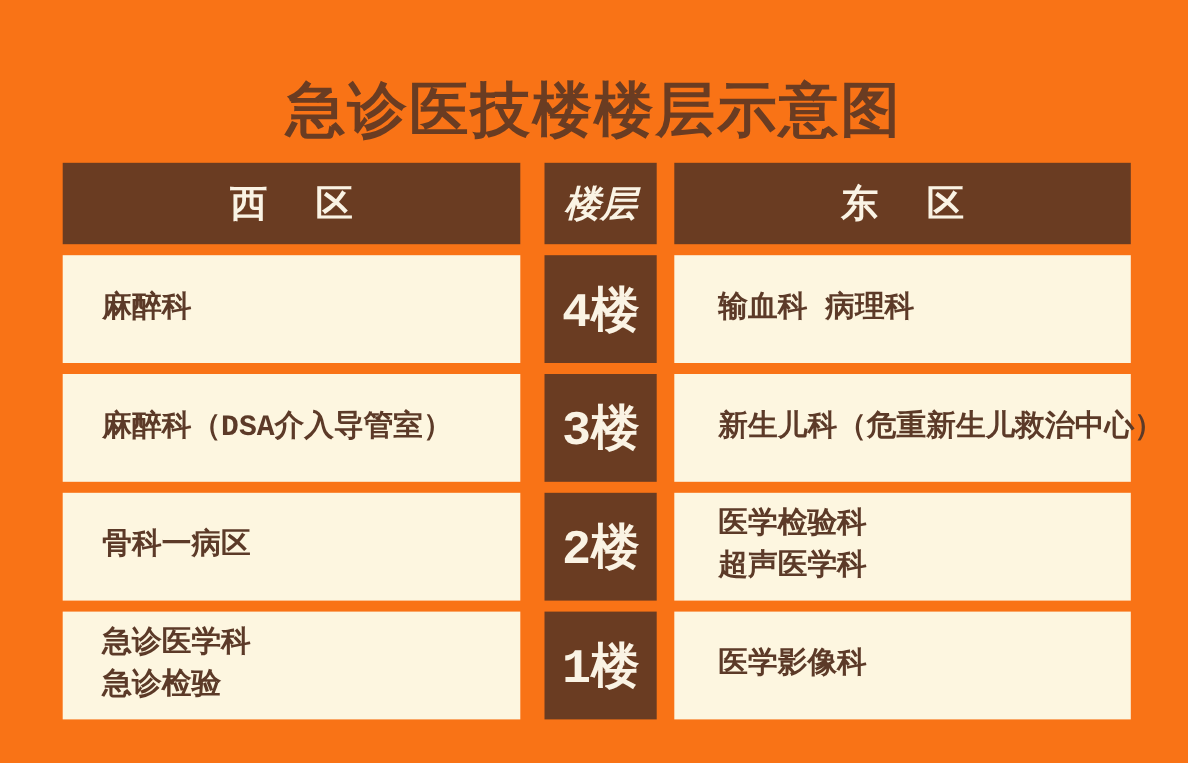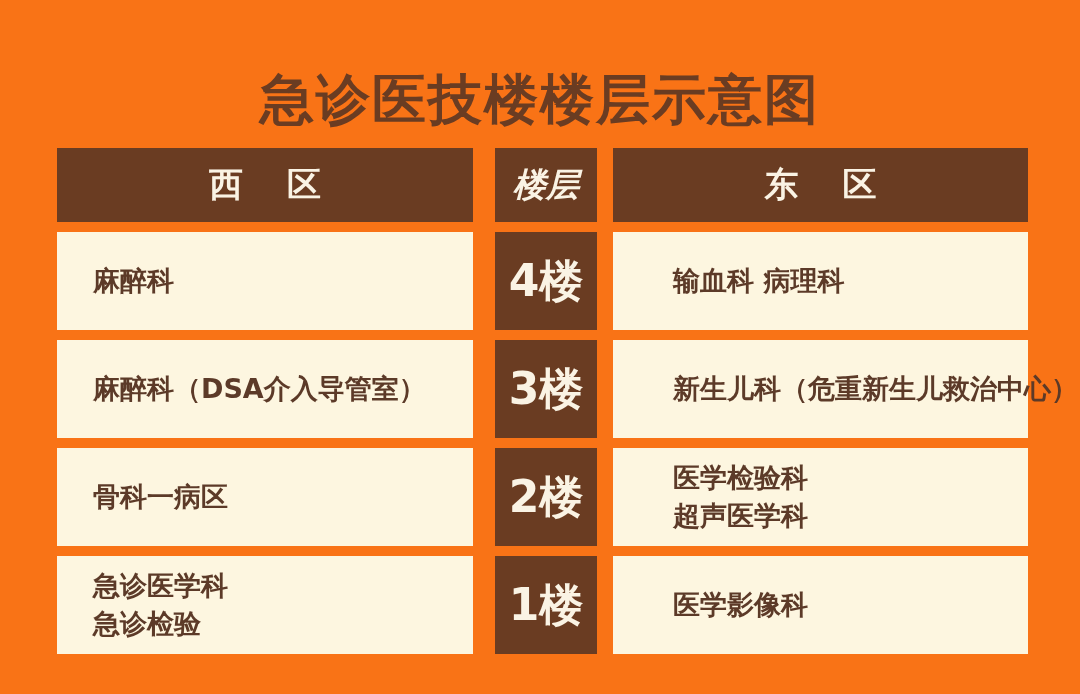--- a/index.html
+++ b/index.html
@@ -73,31 +73,32 @@
   }
   .row-header .hdr-wide { letter-spacing: 16px; text-indent: 16px; }
   .row-header .hdr-floor { font-size: 33px; letter-spacing: 0; font-style: italic; }
 
   
   .row-body .cell {
     min-height: 98px;
     display: flex;
     flex-direction: column;
     justify-content: center;
+    font-family: Liberation Mono, monospace;
   }
   .row-body .side {
     background: #FDF6E0;
     color: #5C3A28;
     font-size: 27px;
     font-weight: 700;
     line-height: 1.42;
     padding: 6px 18px 6px 36px;
     box-sizing: border-box;
   }
-  .row-body .side.east { padding-left: 60px; }
+  .row-body .side.east { padding-left: 40px; }
 
   .row-body .floor {
     background: #6A3C22;
     color: #FAF3E4;
     align-items: center;
     justify-content: center;
     flex-direction: row;
     font-size: 44px;
     font-weight: 700;
     letter-spacing: 0;

